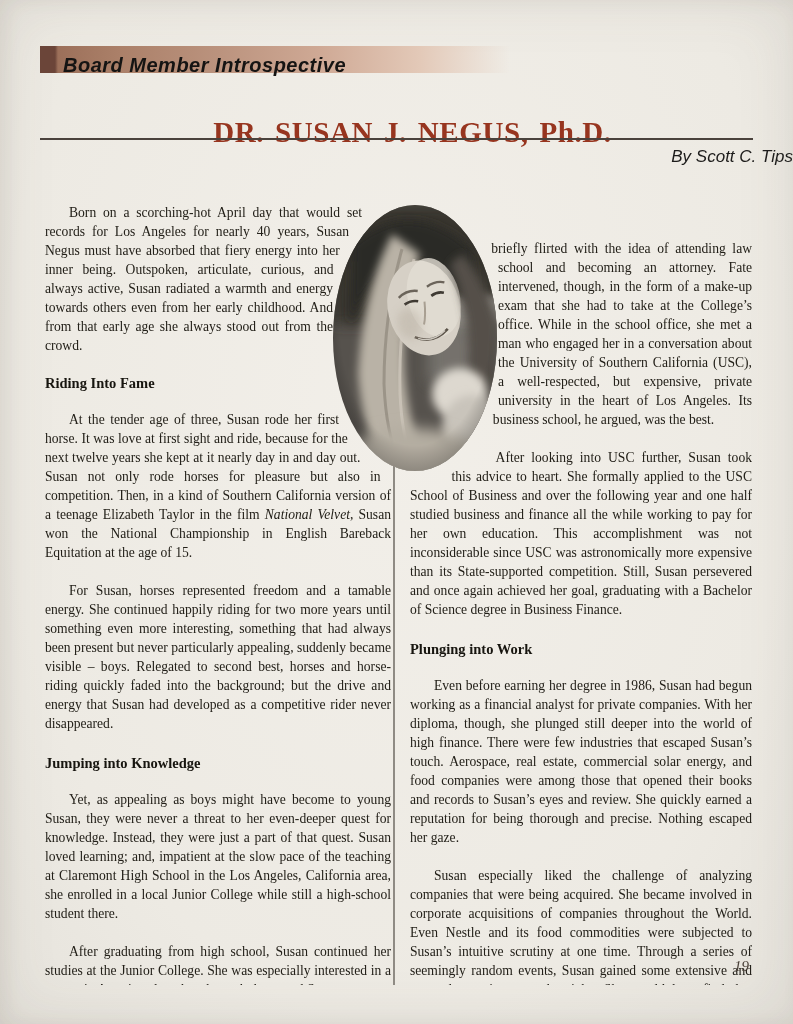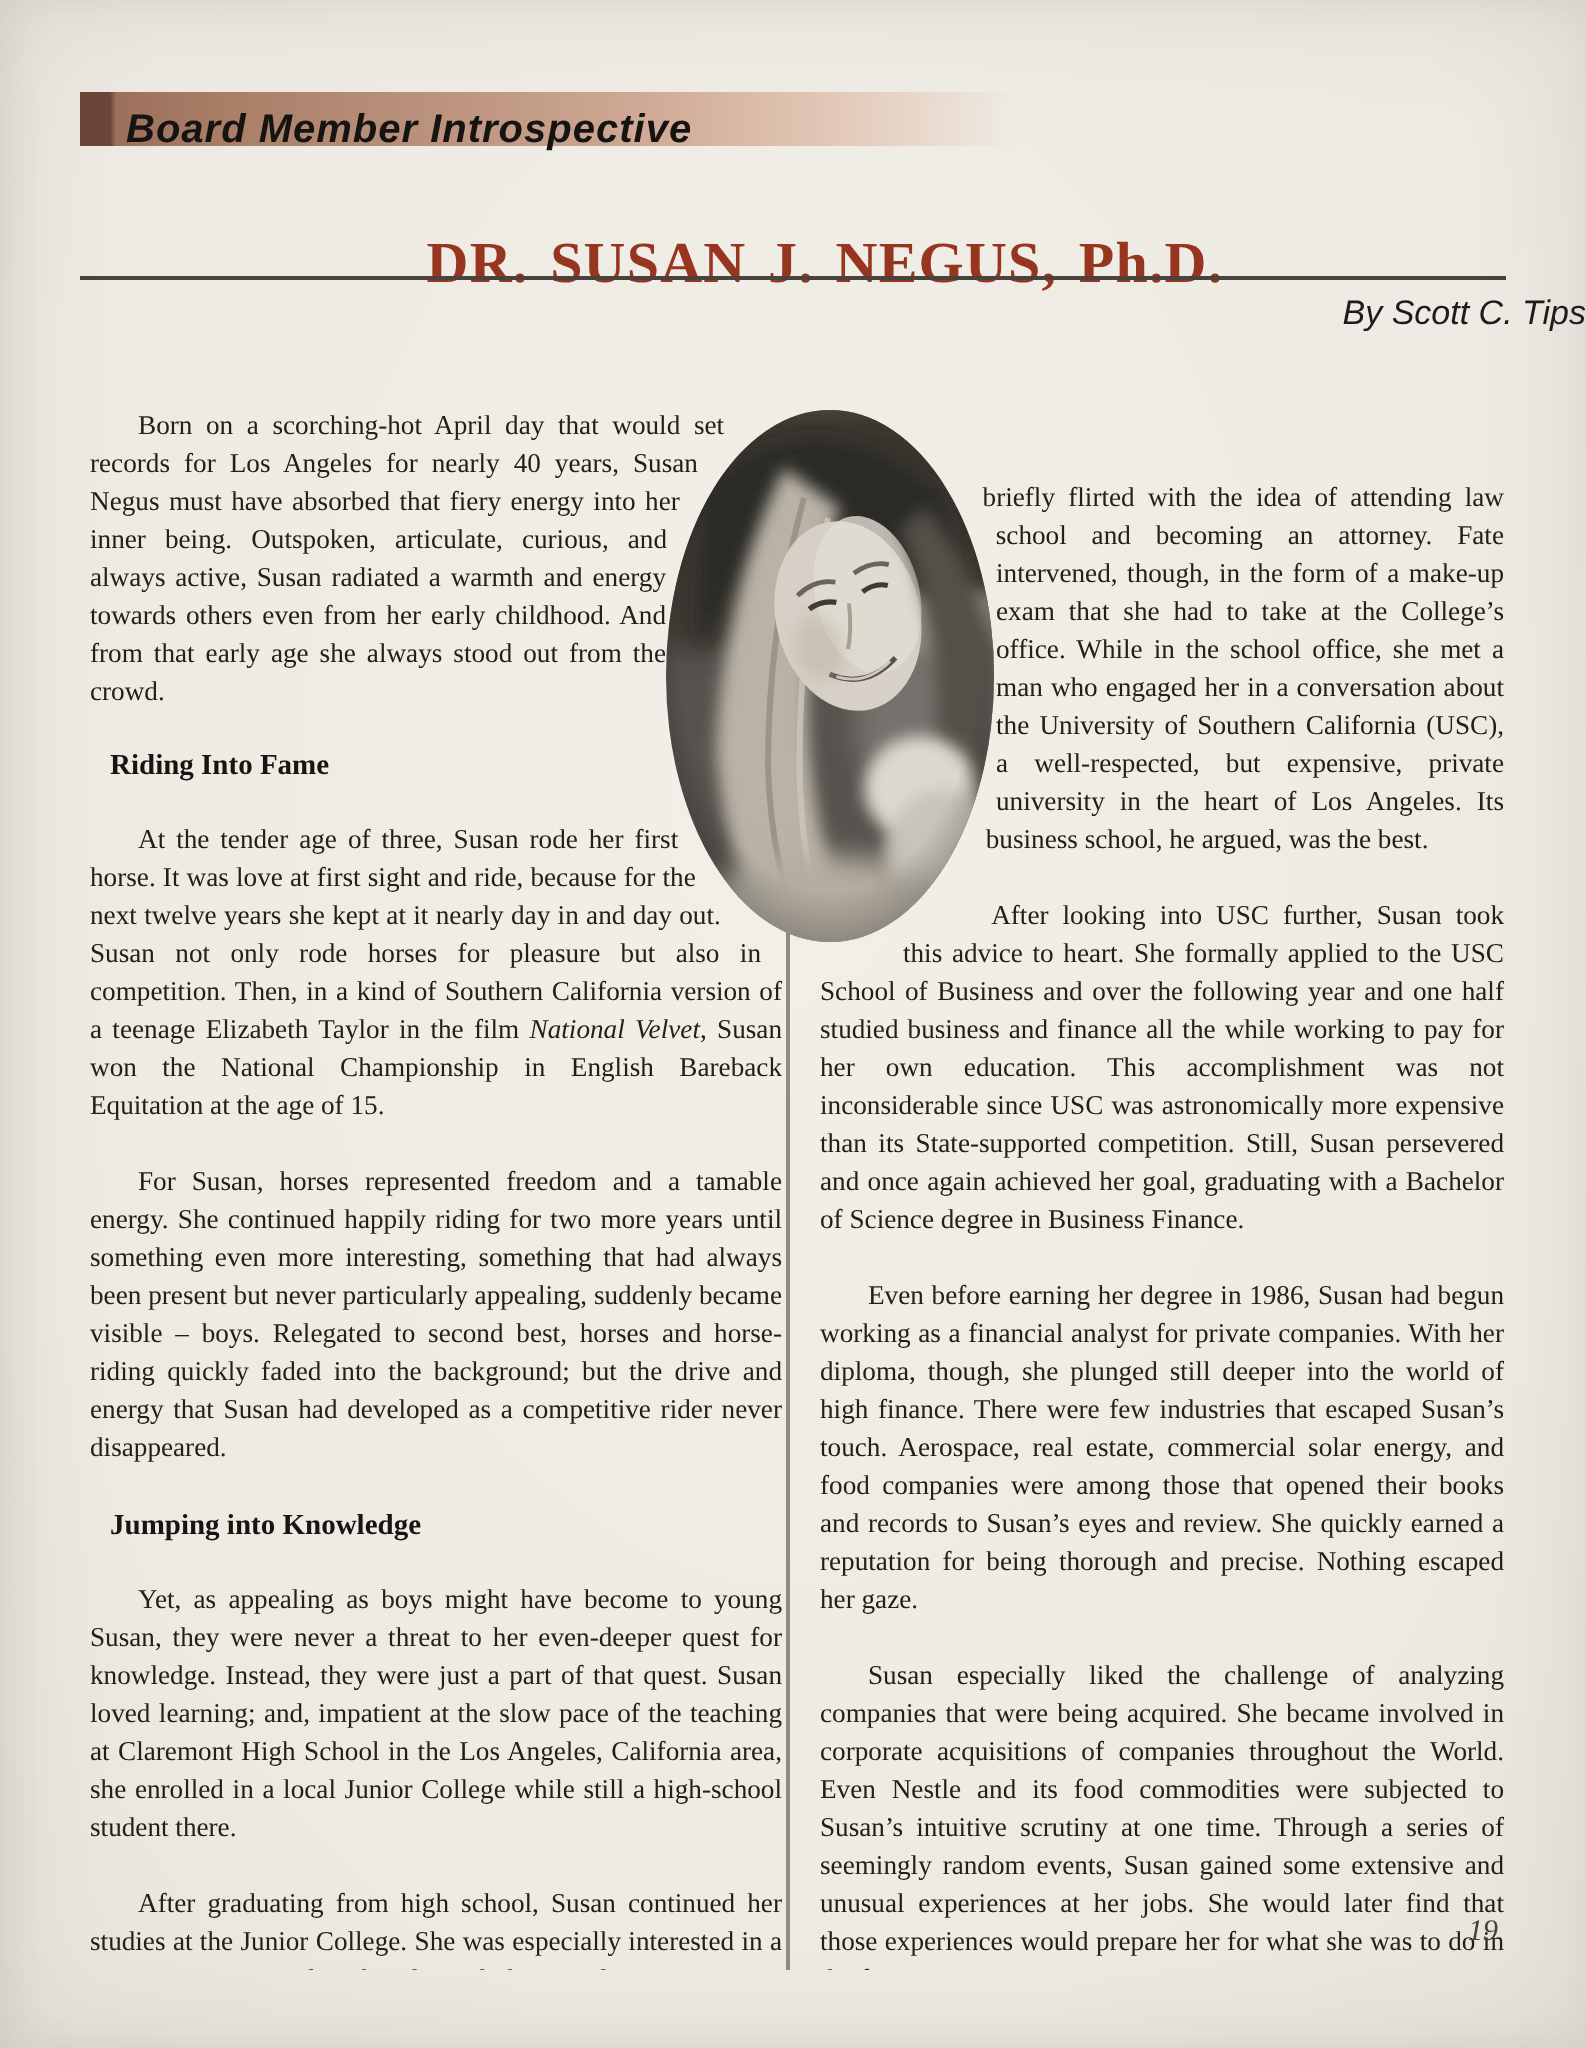--- a/index.html
+++ b/index.html
@@ -52,21 +52,21 @@
     position:absolute;left:45px;top:203px;width:707px;height:782px;
     display:flex;gap:19px;overflow:hidden;
   }
   .col{font-size:13.6px;line-height:19px;color:#232019;text-align:justify;}
   .col-left{width:346px;flex:0 0 346px;}
   .col-right{width:342px;flex:0 0 342px;}
   .col p{margin:0 0 19px 0;text-indent:24px;}
   .col p.no-indent{text-indent:0;margin-top:36px;}
   .col p.last{margin-bottom:0;}
   .col h3{
-    margin:21px 0 17px 10px;font-size:14.5px;font-weight:bold;
+    margin:21px 0 17px 0;font-size:14.5px;font-weight:bold;
     color:#17150f;text-align:left;
   }
   .col h3.first-h{margin-top:2px;}
   .shim-l{float:right;width:58px;height:276px;
     shape-outside:ellipse(91px 143px at 84px 133px);}
   .shim-r{float:left;width:88px;height:276px;
     shape-outside:ellipse(91px 143px at 5px 133px);}
   .divider{
     position:absolute;left:393px;top:466px;width:2px;height:519px;
     background:#8f8b84;
@@ -109,20 +109,21 @@
       <p><span>At the tender age of three, Susan rode her first horse. It was love at first sight and ride, because for the next twelve years she kept at it nearly day in and day out. Susan not only rode horses for pleasure but also in competition. Then, in a kind of Southern California version of a teenage Elizabeth Taylor in the film </span><i class="book">National Velvet</i><span>, Susan won the National Championship in English Bareback Equitation at the age of 15.</span></p>
       <p>For Susan, horses represented freedom and a tamable energy. She continued happily riding for two more years until something even more interesting, something that had always been present but never particularly appealing, suddenly became visible – boys. Relegated to second best, horses and horse-riding quickly faded into the background; but the drive and energy that Susan had developed as a competitive rider never disappeared.</p>
       <h3>Jumping into Knowledge</h3>
       <p>Yet, as appealing as boys might have become to young Susan, they were never a threat to her even-deeper quest for knowledge. Instead, they were just a part of that quest. Susan loved learning; and, impatient at the slow pace of the teaching at Claremont High School in the Los Angeles, California area, she enrolled in a local Junior College while still a high-school student there.</p>
       <p class="last">After graduating from high school, Susan continued her studies at the Junior College. She was especially interested in a course in American law that she took there, and Susan</p>
     </div>
     <div class="col col-right">
       <div class="shim-r"></div>
       <p class="no-indent">briefly flirted with the idea of attending law school and becoming an attorney. Fate intervened, though, in the form of a make-up exam that she had to take at the College’s office. While in the school office, she met a man who engaged her in a conversation about the University of Southern California (USC), a well-respected, but expensive, private university in the heart of Los Angeles. Its business school, he argued, was the best.</p>
       <p>After looking into USC further, Susan took this advice to heart. She formally applied to the USC School of Business and over the following year and one half studied business and finance all the while working to pay for her own education. This accomplishment was not inconsiderable since USC was astronomically more expensive than its State-supported competition. Still, Susan persevered and once again achieved her goal, graduating with a Bachelor of Science degree in Business Finance.</p>
+      <h3>Plunging into Work</h3>
       <p>Even before earning her degree in 1986, Susan had begun working as a financial analyst for private companies. With her diploma, though, she plunged still deeper into the world of high finance. There were few industries that escaped Susan’s touch. Aerospace, real estate, commercial solar energy, and food companies were among those that opened their books and records to Susan’s eyes and review. She quickly earned a reputation for being thorough and precise. Nothing escaped her gaze.</p>
       <p class="last">Susan especially liked the challenge of analyzing companies that were being acquired. She became involved in corporate acquisitions of companies throughout the World. Even Nestle and its food commodities were subjected to Susan’s intuitive scrutiny at one time. Through a series of seemingly random events, Susan gained some extensive and unusual experiences at her jobs. She would later find that those experiences would prepare her for what she was to do in the future.</p>
     </div>
   </div>
 
   <div class="divider"></div>
 
   <div class="photo">
     <svg width="166" height="268" viewBox="0 0 166 268" xmlns="http://www.w3.org/2000/svg">
       <defs>

